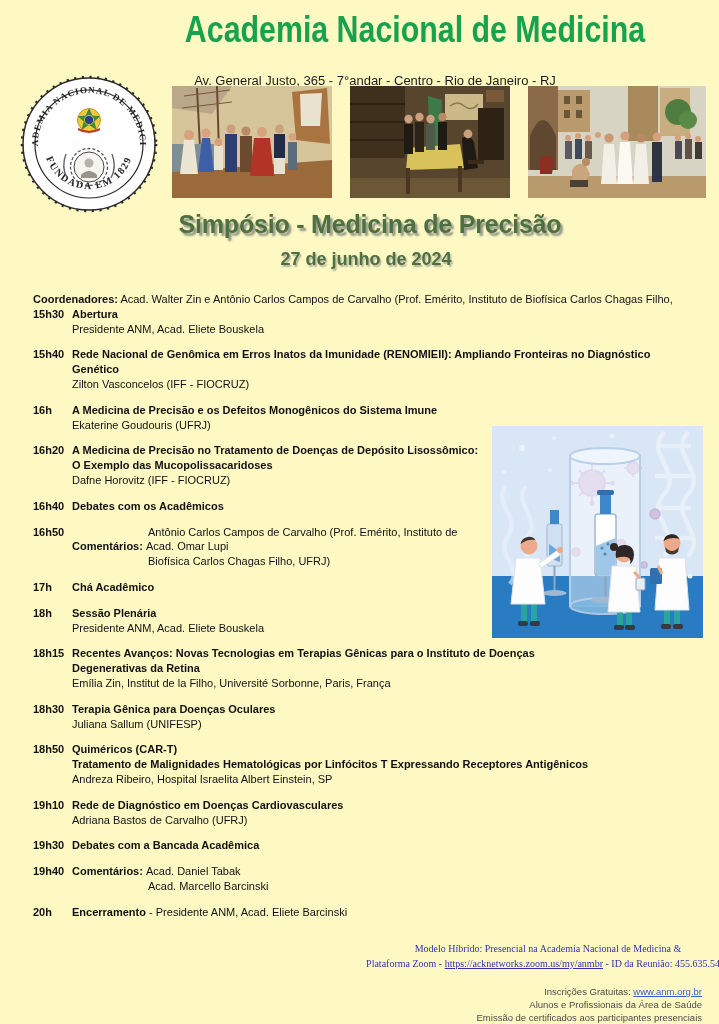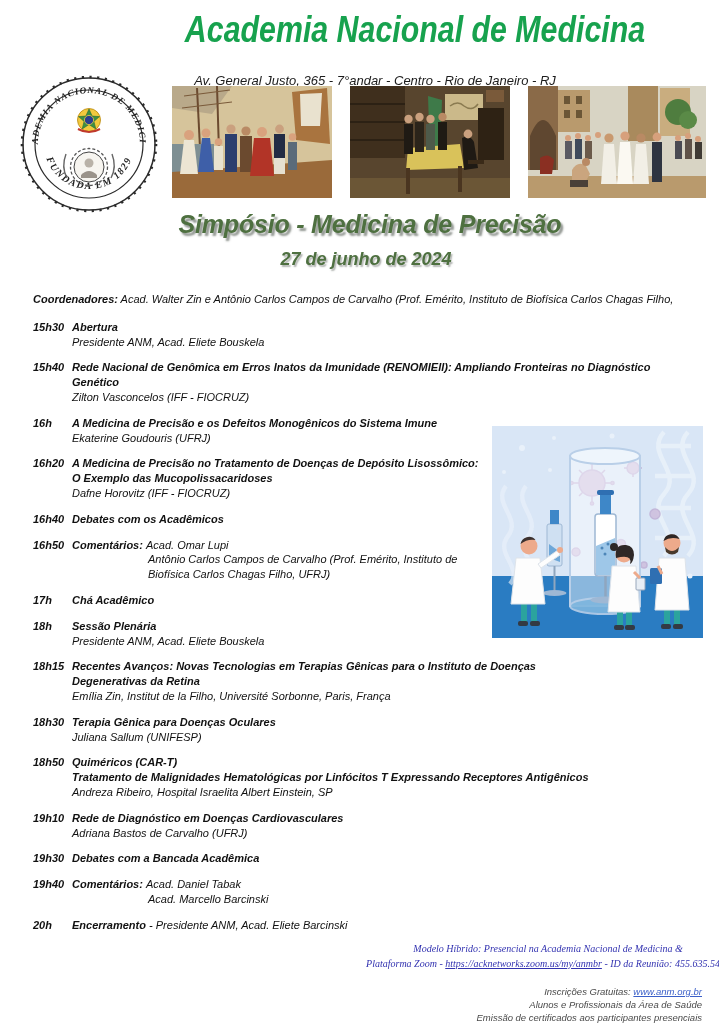--- a/index.html
+++ b/index.html
@@ -1,17 +1,17 @@
 <!DOCTYPE html>
 <html><head>
 <meta charset="utf-8">
 <style>
   html,body{margin:0;padding:0;background:#888;}
-  .page{position:relative;width:719px;height:1024px;background:#ffffff;margin:0 auto;
-        font-family:"Liberation Sans",sans-serif;color:#111;overflow:hidden;font-style:italic;}
+  .page{position:relative;width:719px;height:1024px;background:#fef9c3;margin:0 auto;
+        font-family:"Liberation Sans",sans-serif;color:#111;overflow:hidden;}
 
   
   .h-title{position:absolute;top:9px;left:415px;margin:0;white-space:nowrap;
            transform:translateX(-50%) scaleX(0.82);transform-origin:center;
            font-size:37px;font-weight:bold;color:var(--green);}
   .h-address{position:absolute;top:73px;left:375px;transform:translateX(-50%);
              white-space:nowrap;font-size:13px;color:#1c1c1c;}
 
   .seal{position:absolute;left:14px;top:74px;width:150px;height:140px;}
 
@@ -22,21 +22,21 @@
   
   .e-title{position:absolute;top:210px;left:370px;transform:translateX(-50%);white-space:nowrap;
            font-size:25px;font-weight:bold;color:var(--dgreen);letter-spacing:-0.2px;
            text-shadow:2.5px 2.5px 2px rgba(128,134,128,0.85);}
   .e-date{position:absolute;top:249px;left:366px;transform:translateX(-50%);white-space:nowrap;
           font-size:18px;font-weight:bold;color:var(--dgreen);
           text-shadow:1.5px 1.5px 1.5px rgba(145,150,145,0.7);}
 
   
   .sched{position:absolute;left:33px;top:292px;width:686px;font-size:11px;line-height:14.8px;}
-  .coord{margin-bottom:13px;}
+  .coord{}
   .item{display:flex;margin-bottom:11px;}
   .time{flex:0 0 39px;width:39px;font-weight:bold;}
   .content{flex:1;}
   .line{white-space:nowrap;}
   .line.ind{padding-left:76px;}
   .b{font-weight:bold;}
 
   .illus{position:absolute;left:492px;top:426px;width:211px;height:212px;}
 
   
@@ -233,22 +233,22 @@
         </div>
         <div class="item">
           <div class="time">16h40</div>
           <div class="content">
             <div class="line"><span class="b">Debates com os Acadêmicos</span></div>
           </div>
         </div>
         <div class="item">
           <div class="time">16h50</div>
           <div class="content">
+            <div class="line ind"><span>Antônio Carlos Campos de Carvalho (Prof. Emérito, Instituto de</span></div>
             <div class="line"><span class="b">Comentários: </span><span>Acad. Omar Lupi</span></div>
-            <div class="line ind"><span>Antônio Carlos Campos de Carvalho (Prof. Emérito, Instituto de</span></div>
             <div class="line ind"><span>Biofísica Carlos Chagas Filho, UFRJ)</span></div>
           </div>
         </div>
         <div class="item">
           <div class="time">17h</div>
           <div class="content">
             <div class="line"><span class="b">Chá Acadêmico</span></div>
           </div>
         </div>
         <div class="item">

